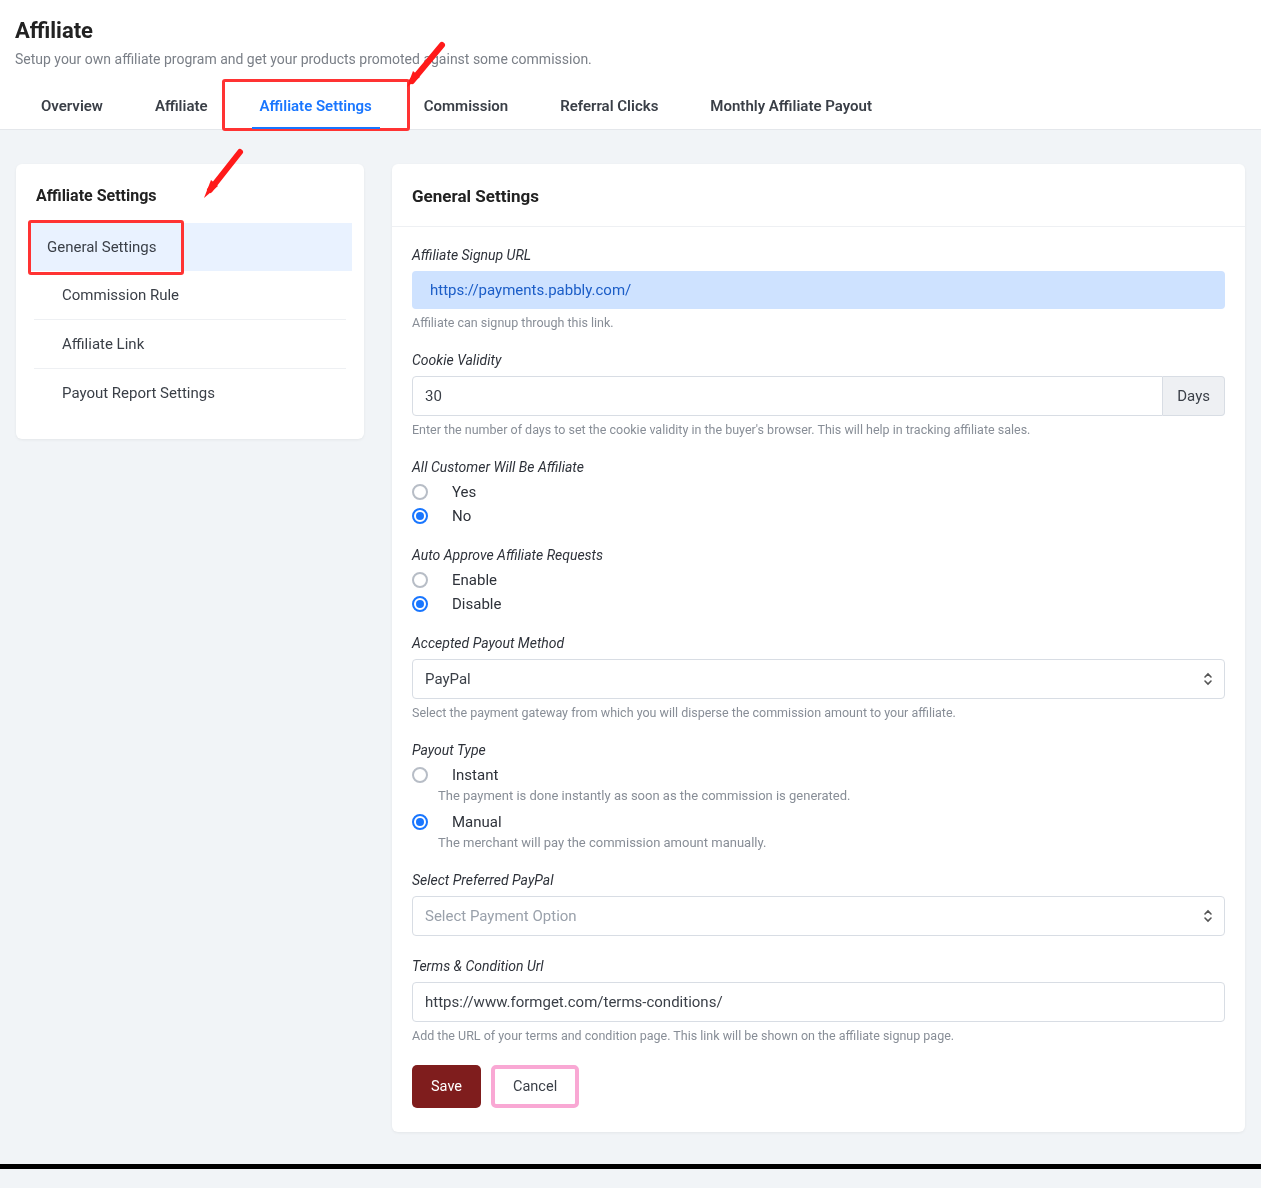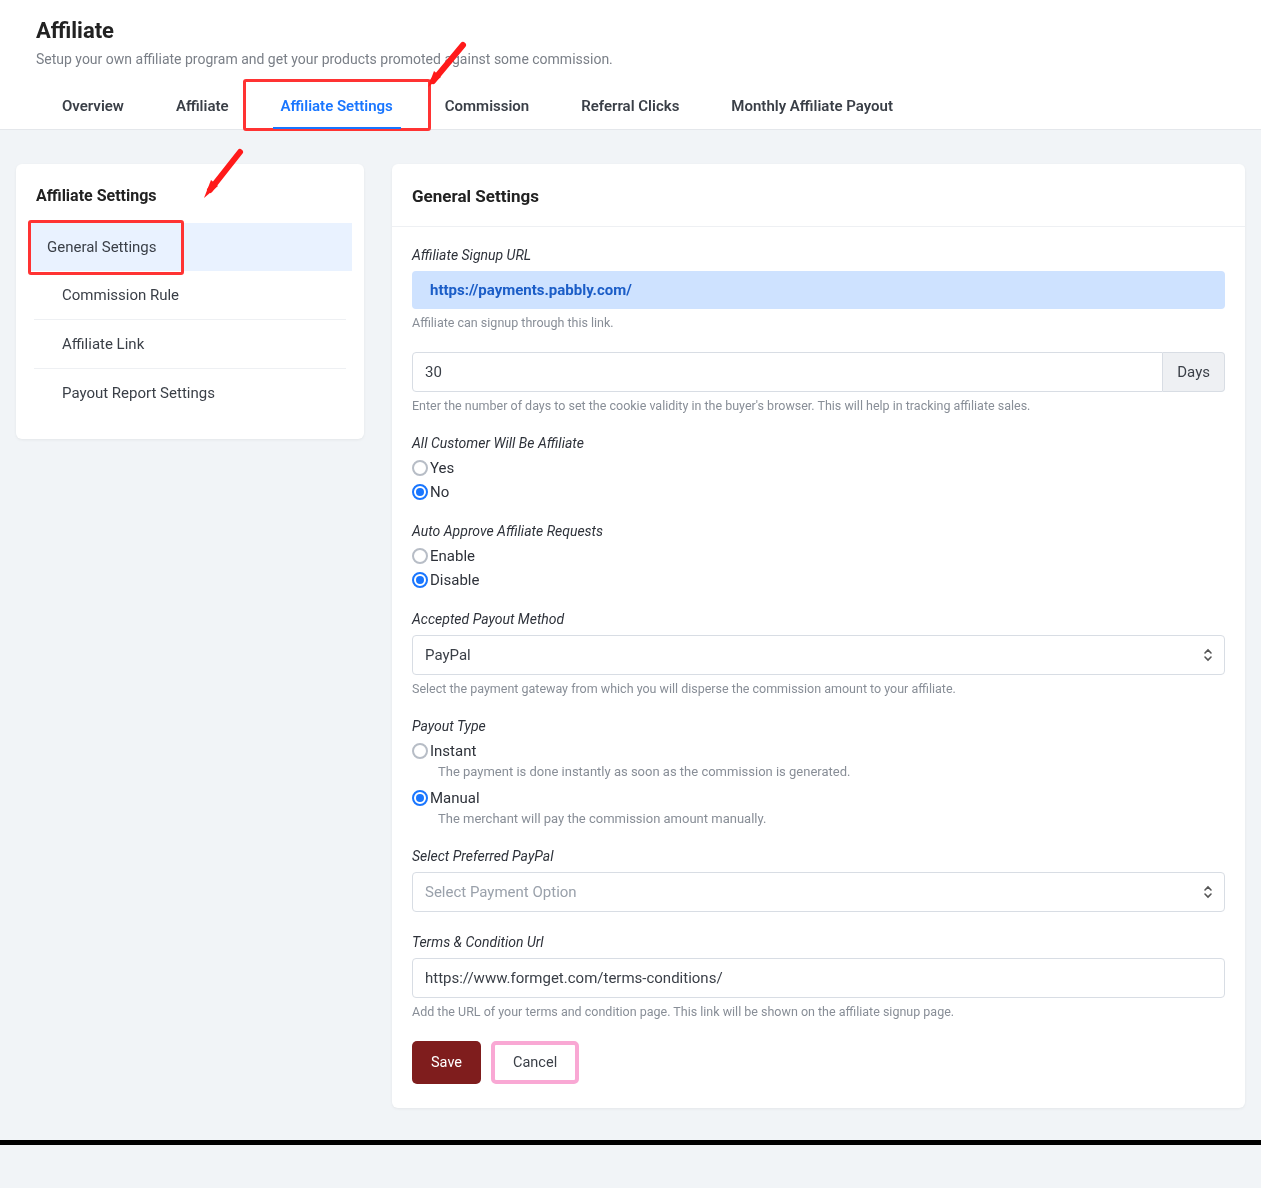--- a/index.html
+++ b/index.html
@@ -5,21 +5,21 @@
   * { box-sizing: border-box; margin: 0; padding: 0; }
   body {
     font-family: -apple-system, BlinkMacSystemFont, "Segoe UI", Roboto, "Helvetica Neue", Arial, sans-serif;
     background: #f1f4f7;
     color: #333;
     font-size: 14px;
     width: 1261px;
   }
   .header-area {
     background: #fff;
-    padding: 18px 24px 0 36px;
+    padding: 18px 24px 0 15px;
     border-bottom: 1px solid #e4e7eb;
   }
   .page-title {
     font-size: 22px;
     font-weight: 700;
     color: #222;
     margin-bottom: 8px;
   }
   .page-subtitle {
     font-size: 14px;
@@ -145,21 +145,20 @@
     color: #2e323a;
     margin-bottom: 8px;
     font-style: italic;
   }
   .readonly-box {
     background: #cee2ff;
     border-radius: 4px;
     padding: 10px 18px;
     color: #1b5dc7;
     font-size: 15px;
-    font-weight: bold;
   }
   .help-text {
     font-size: 12.5px;
     color: #888e97;
     margin-top: 6px;
   }
   .input-row { display: flex; }
   .text-input, .select-input {
     width: 100%;
     border: 1px solid #d8dde4;
@@ -177,21 +176,21 @@
     background: #eef0f3;
     padding: 10px 14px;
     border-radius: 0 4px 4px 0;
     font-size: 15px;
     color: #3a3f47;
   }
   .input-row .text-input { border-radius: 4px 0 0 4px; }
   .radio-row {
     display: flex;
     align-items: center;
-    gap: 2px;
+    gap: 24px;
     margin-bottom: 4px;
     margin-top: 6px;
   }
   .radio {
     width: 16px; height: 16px;
     border: 2px solid #b7bdc6;
     border-radius: 50%;
     position: relative;
     flex-shrink: 0;
   }
@@ -285,20 +284,21 @@
     <div class="main-title">General Settings</div>
     <div class="form-body">
 
       <div class="form-group">
         <label class="form-label">Affiliate Signup URL</label>
         <div class="readonly-box">https://payments.pabbly.com/</div>
         <div class="help-text">Affiliate can signup through this link.</div>
       </div>
 
       <div class="form-group">
+        <label class="form-label">Cookie Validity</label>
         <div class="input-row">
           <input class="text-input" type="text" value="30" style="">
           <span class="input-addon">Days</span>
         </div>
         <div class="help-text">Enter the number of days to set the cookie validity in the buyer's browser. This will help in tracking affiliate sales.</div>
       </div>
 
       <div class="form-group">
         <label class="form-label">All Customer Will Be Affiliate</label>
         <div class="radio-row">

